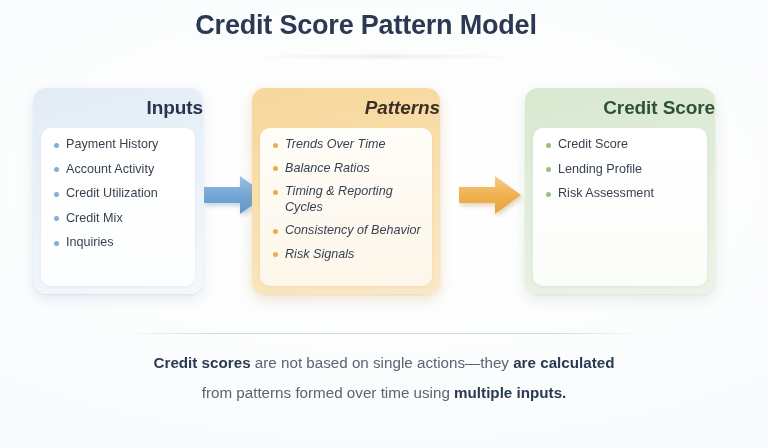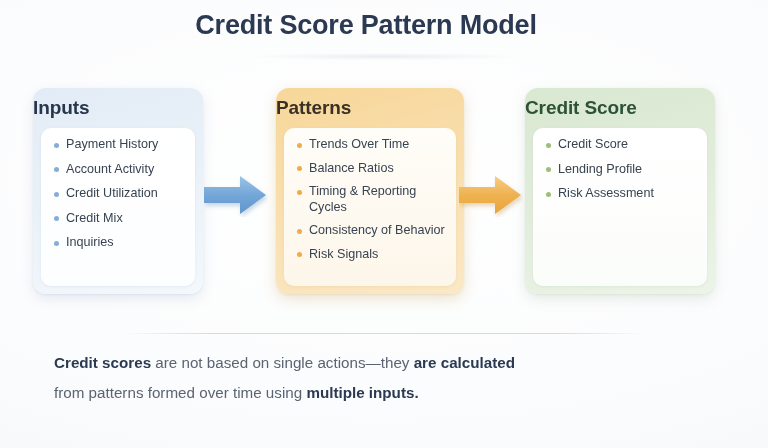--- a/index.html
+++ b/index.html
@@ -55,38 +55,39 @@
   }
 
   .col-inputs {
     left: 33px;
     width: 170px;
     height: 206px;
     background: linear-gradient(165deg, #e3ecf6 0%, #e9f1f8 45%, #f3f8fc 100%);
     box-shadow: 0 5px 13px rgba(90,120,160,0.14), 0 1px 2px rgba(90,120,160,0.10);
   }
   .col-patterns {
-    left: 276px;
+    left: 252px;
     width: 188px;
     height: 206px;
     background: linear-gradient(165deg, #f7d79a 0%, #f9dfae 48%, #fbe8c6 100%);
     box-shadow: 0 5px 14px rgba(190,150,70,0.26), 0 1px 2px rgba(190,150,70,0.14);
+    font-style: italic;
   }
   .col-score {
     left: 525px;
     width: 190px;
     height: 206px;
     background: linear-gradient(165deg, #d9e8d1 0%, #e1edda 48%, #ecf4e7 100%);
     box-shadow: 0 5px 13px rgba(110,150,105,0.17), 0 1px 2px rgba(110,150,105,0.10);
   }
 
   .col-head {
     height: 25px;
     line-height: 40px;
-    text-align: left;
+    text-align: right;
     font-size: 19px;
     font-weight: bold;
     letter-spacing: -0.1px;
   }
   .col-inputs  .col-head { color: #27364d; }
   .col-patterns .col-head { color: #3a3026; }
   .col-score   .col-head { color: #2d5236; }
 
   .col-body {
     position: absolute;
@@ -149,21 +150,21 @@
     width: 528px;
     height: 1px;
     background: linear-gradient(90deg, rgba(200,208,218,0) 0%, rgba(196,205,216,0.75) 18%, rgba(196,205,216,0.75) 82%, rgba(200,208,218,0) 100%);
   }
 
   .footer {
     position: absolute;
     left: 54px;
     top: 348px;
     width: 660px;
-    text-align: left;
+    text-align: center;
     font-size: 15.2px;
     line-height: 30px;
     color: #5b6472;
   }
   .footer b { color: #2b3a52; font-weight: bold; }
   .footer .line { display: block; }
 </style>
 </head>
 <body>
 

